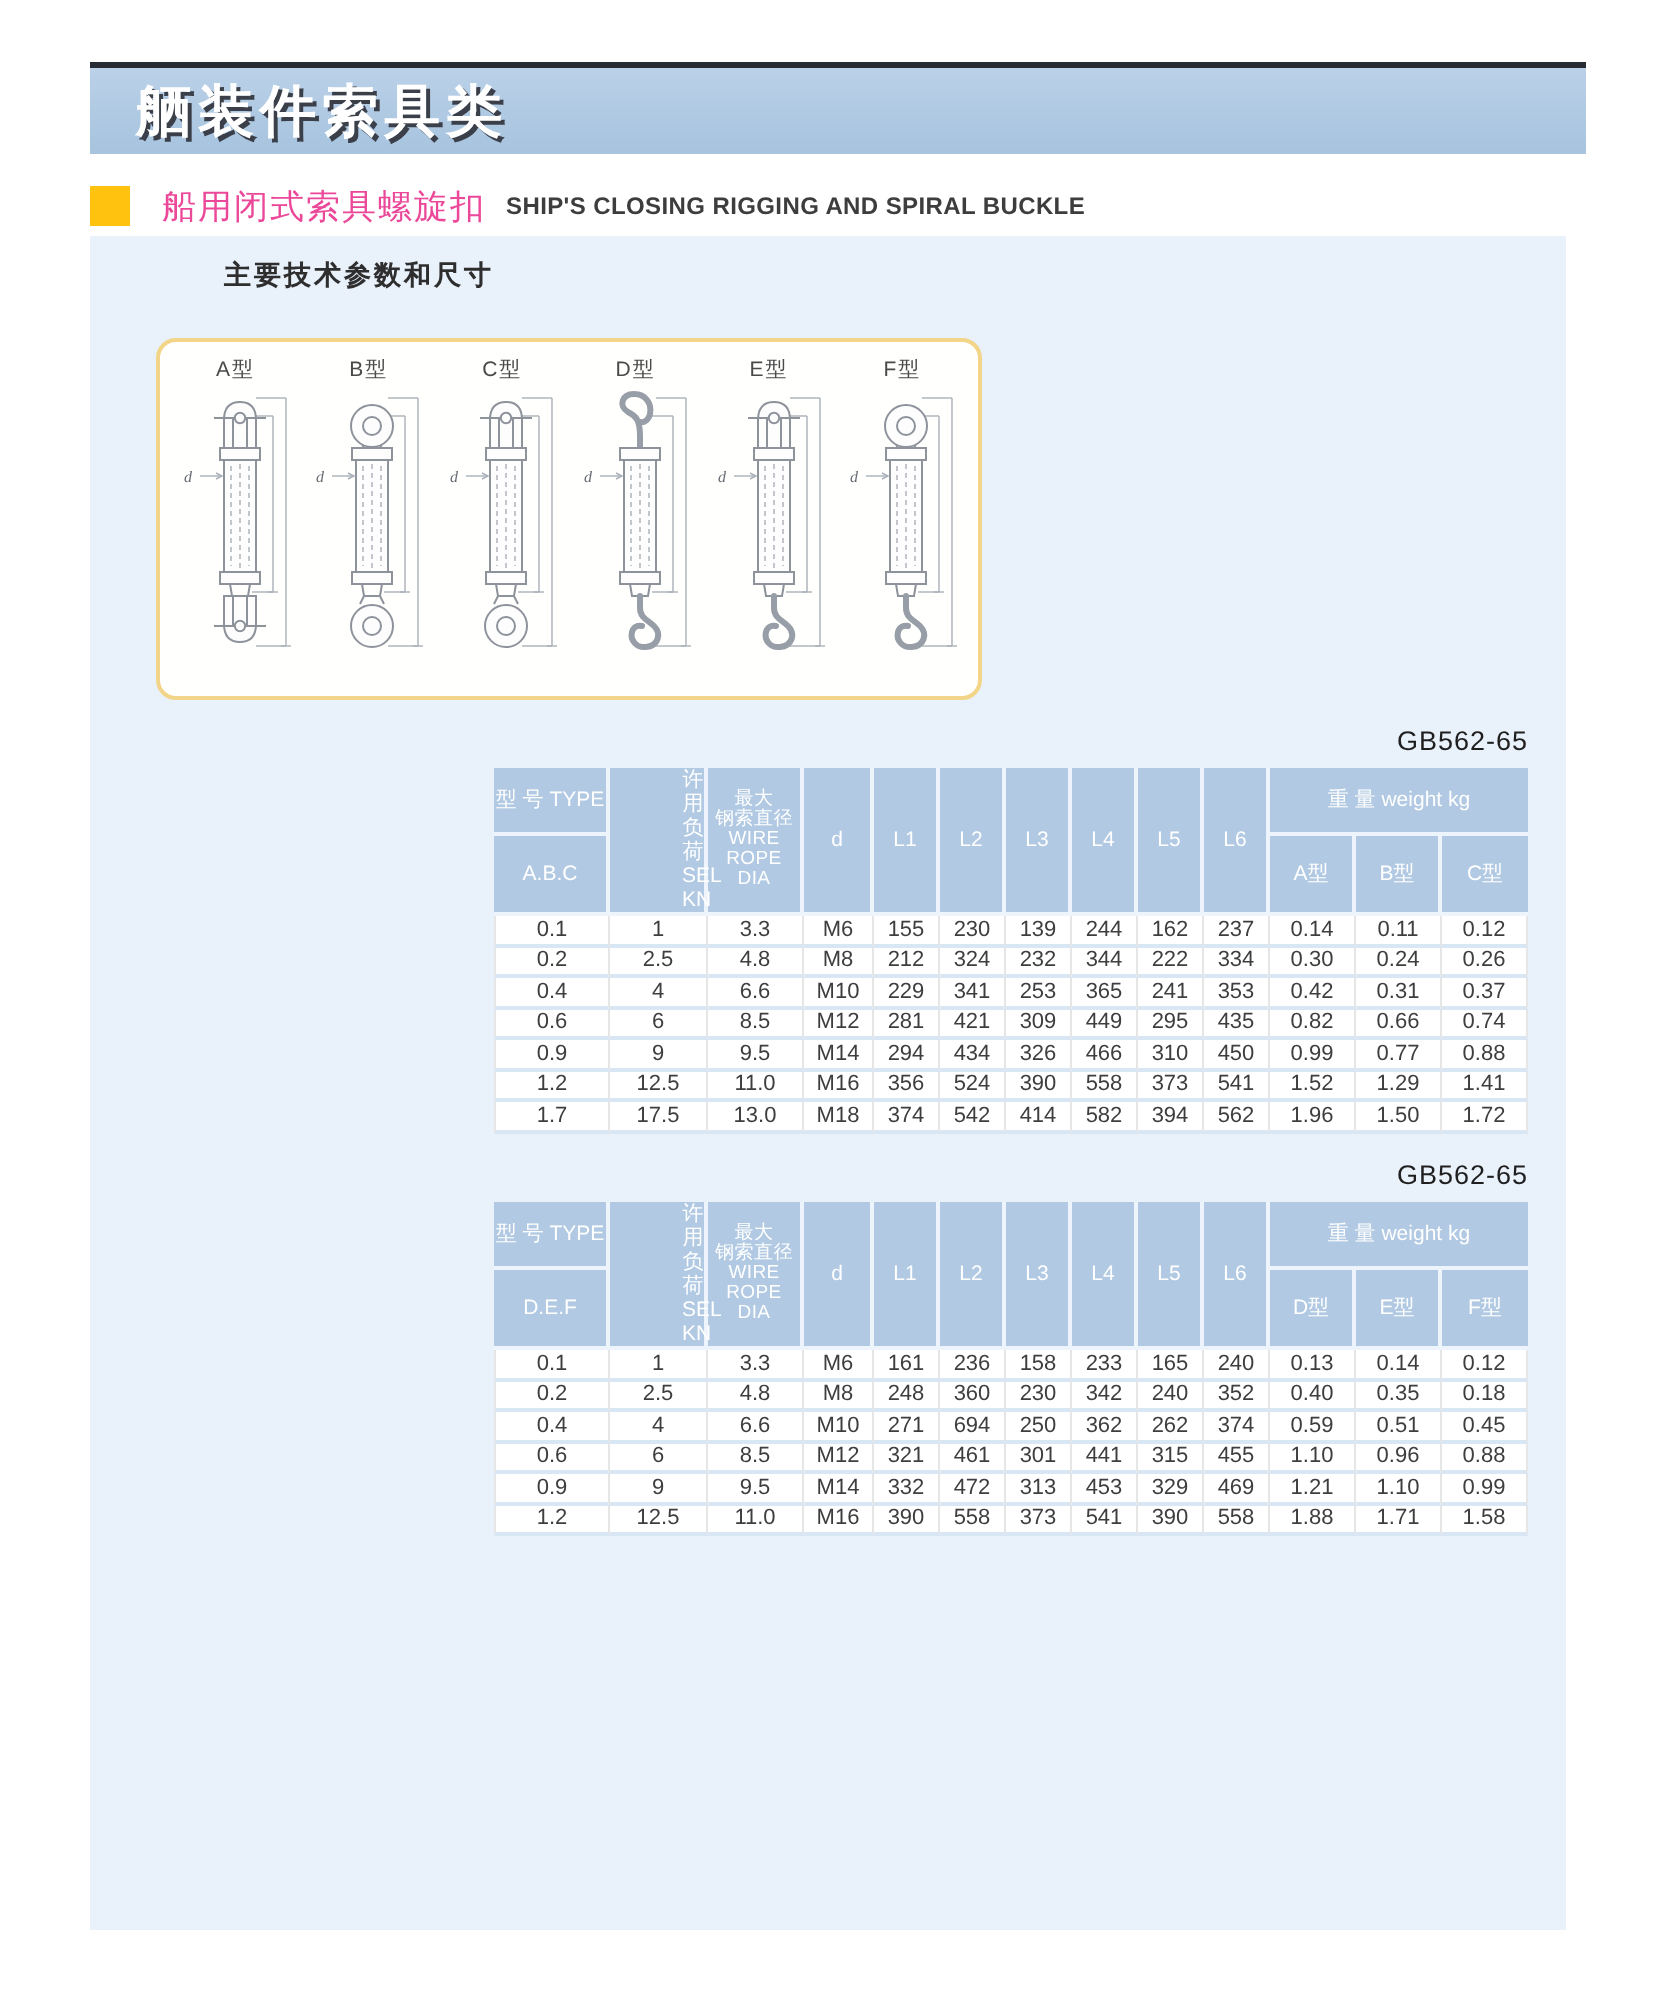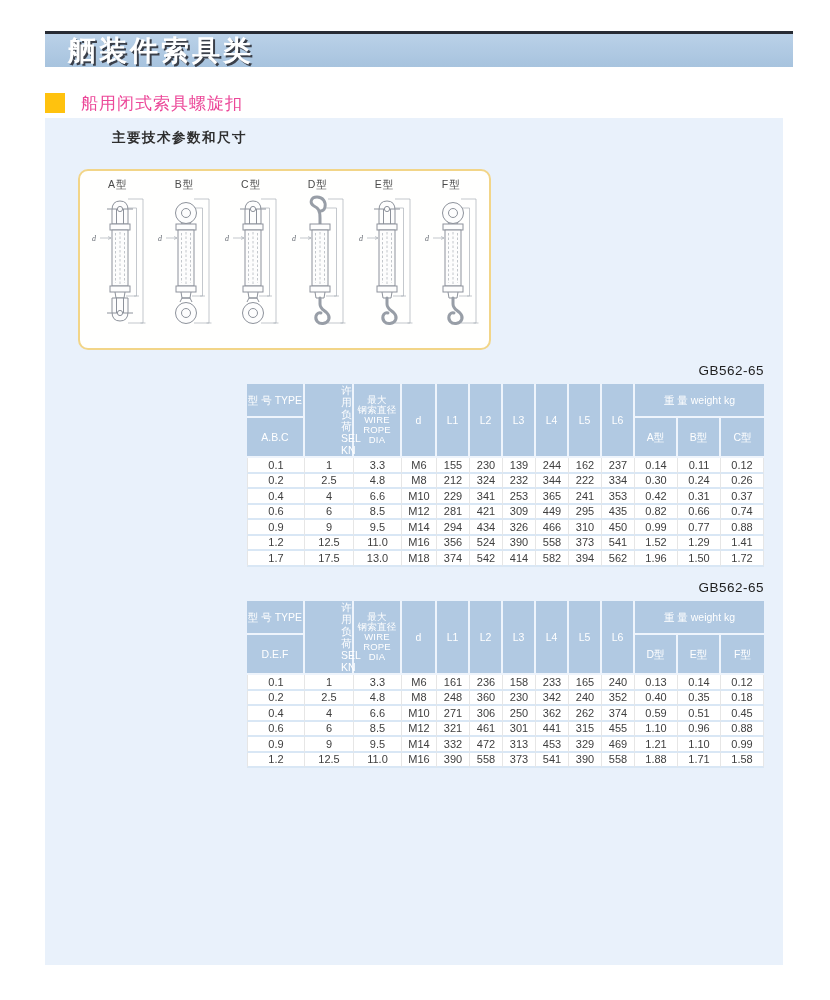--- a/index.html
+++ b/index.html
@@ -5,21 +5,21 @@
   * { margin:0; padding:0; box-sizing:border-box; }
   html,body { background:#ffffff; }
   body {
     width:830px; height:1000px; position:relative;
     font-family:"Liberation Sans", sans-serif;
     overflow:hidden;
   }
 
   
   .banner {
-    position:absolute; left:45px; top:31px; width:748px; height:36px;
+    position:absolute; left:45px; top:31px; width:748px; height:46px;
     background:linear-gradient(180deg,#bad1e8 0%,#a7c3de 100%);
     border-top:3px solid #272b34;
     display:flex; align-items:center; padding-left:23px;
   }
   .banner-zh {
     font-size:28px; font-weight:bold; color:#ffffff;
     text-shadow:2px 2px 0 #3a3f49; letter-spacing:3px;
   }
   .banner-en {
     font-size:19px; font-weight:bold; color:#ffffff;
@@ -91,20 +91,21 @@
 </head>
 <body>
 
 <div class="banner">
   <span class="banner-zh">舾装件索具类</span>
 </div>
 
 <div class="section-row">
   <span class="bullet"></span>
   <span class="section-zh">船用闭式索具螺旋扣</span>
+  <span class="section-en">SHIP'S CLOSING RIGGING AND SPIRAL BUCKLE</span>
 </div>
 
 <div class="panel">
   <div class="param-zh">主要技术参数和尺寸</div>
 
   <div class="diagram-box" id="figures">
       <div class="fig">
         <div class="fig-label">A型</div>
         <svg width="58" height="148" viewBox="-31 -37 58 136" preserveAspectRatio="xMidYMin meet">
           <line class="dim" x1="6" y1="-22" x2="16.5" y2="-22"></line>
@@ -513,21 +514,21 @@
           <td>0.40</td>
           <td>0.35</td>
           <td>0.18</td>
         </tr>
         <tr>
           <td>0.4</td>
           <td>4</td>
           <td>6.6</td>
           <td>M10</td>
           <td>271</td>
-          <td>306</td>
+          <td>694</td>
           <td>250</td>
           <td>362</td>
           <td>262</td>
           <td>374</td>
           <td>0.59</td>
           <td>0.51</td>
           <td>0.45</td>
         </tr>
         <tr>
           <td>0.6</td>

